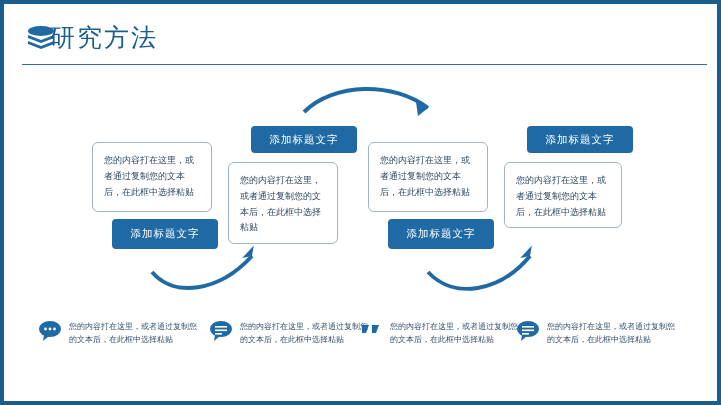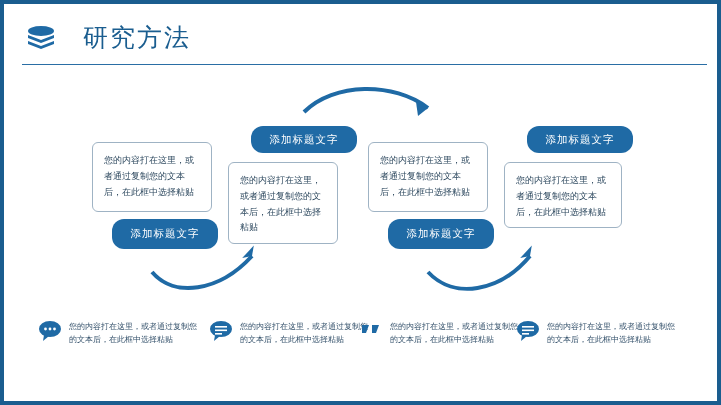--- a/index.html
+++ b/index.html
@@ -38,21 +38,21 @@
   .logo {
     position: absolute;
     left: 20px;
     top: 20px;
     width: 34px;
     height: 30px;
   }
   .logo svg { display: block; }
   .slide-title {
     position: absolute;
-    left: 79px;
+    left: 46px;
     top: 17px;
     font-size: 25px;
     color: #1a5d8f;
     letter-spacing: 2px;
     font-weight: normal;
     font-family: Liberation Mono, monospace;
   }
   
   .text-box {
     position: absolute;
@@ -63,21 +63,21 @@
     color: #2f4a60;
     font-size: 9px;
     line-height: 1.75;
     padding: 10px 11px;
   }
   .label-box {
     position: absolute;
     box-sizing: border-box;
     background: #1f6aa5;
     color: #ffffff;
-    border-radius: 12px;
+    border-radius: 4px;
     font-size: 10.5px;
     display: flex;
     align-items: center;
     justify-content: center;
     letter-spacing: 1px;
     text-align: right;
   }
   
   #box1 { left: 88px;  top: 138px; width: 120px; height: 70px; }
   #lab1 { left: 108px; top: 215px; width: 106px; height: 30px; }

